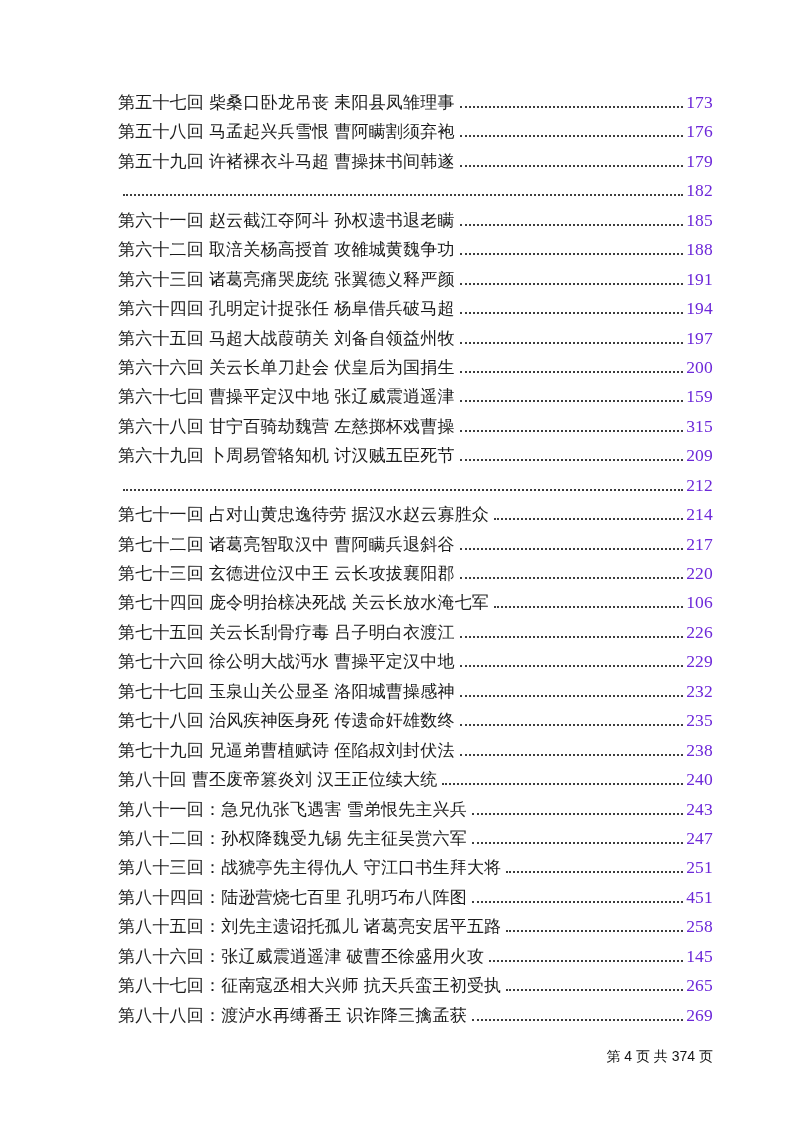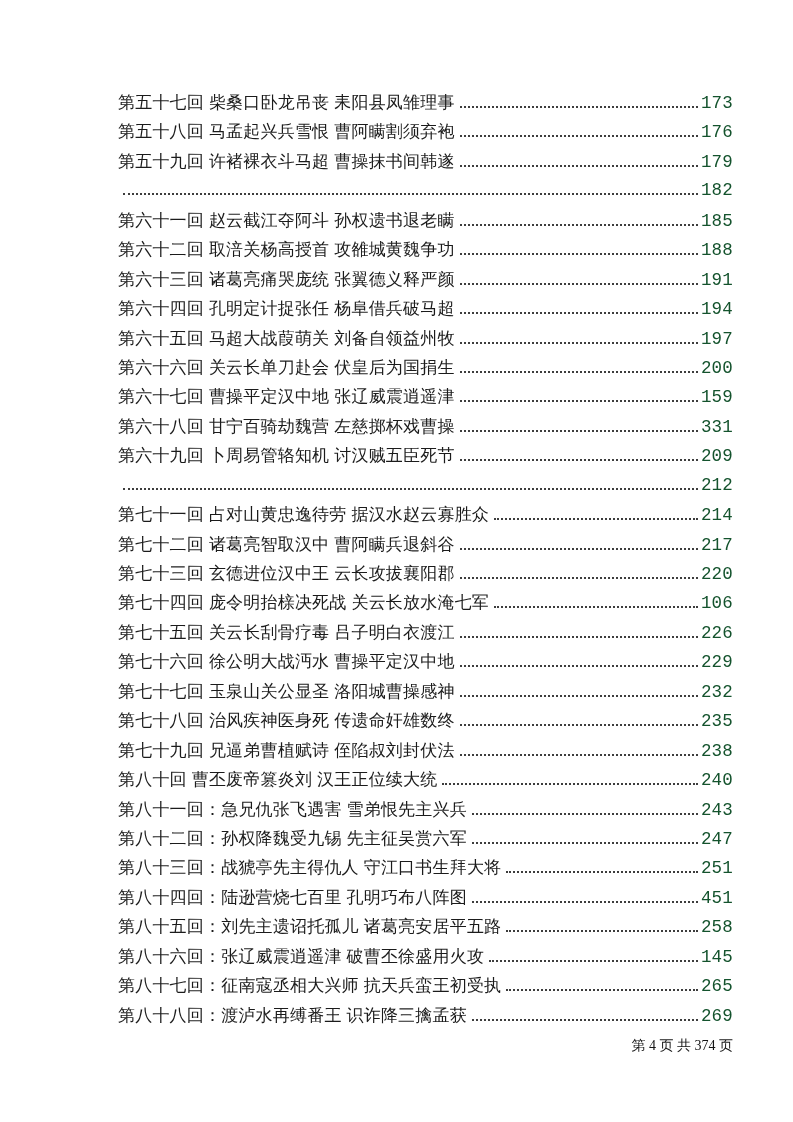--- a/index.html
+++ b/index.html
@@ -14,21 +14,21 @@
     overflow: hidden;
     font-family: "Liberation Sans", sans-serif;
   }
   .page {
     position: absolute;
     left: 0;
     top: 0;
     width: 793px;
     height: 1122px;
     box-sizing: border-box;
-    padding: 88px 60px 0 118px;
+    padding: 88px 80px 0 118px;
     background: #ffffff;
   }
   .toc-list {
     width: 100%;
   }
   .toc-row {
     display: flex;
     align-items: baseline;
     line-height: 29.45px;
     height: 29.45px;
@@ -43,28 +43,28 @@
   }
   .leader {
     flex: 1 1 auto;
     min-width: 16px;
     border-bottom: 2px dotted #3d3d3d;
     margin-left: 5px;
     margin-right: 3px;
   }
   .pagenum {
     flex: 0 0 auto;
-    font-family: Liberation Mono, monospace;
+    font-family: Liberation Serif, serif;
     font-size: 17.5px;
-    color: #14532d;
+    color: #6d28d9;
   }
   .footer {
-    margin-top: 7px;
+    margin-top: 18px;
     text-align: right;
-    font-family: Liberation Serif, serif;
+    font-family: Liberation Sans, sans-serif;
     font-size: 14px;
     color: #141414;
     white-space: pre;
   }
 </style>
 </head>
 <body>
 
 <div class="page">
   <div class="toc-list">
@@ -129,21 +129,21 @@
 
   <div class="toc-row">
     <span class="toc-text">第六十七回 曹操平定汉中地 张辽威震逍遥津</span>
     <span class="leader"></span>
     <span class="pagenum">159</span>
   </div>
 
   <div class="toc-row">
     <span class="toc-text">第六十八回 甘宁百骑劫魏营 左慈掷杯戏曹操</span>
     <span class="leader"></span>
-    <span class="pagenum">331</span>
+    <span class="pagenum">315</span>
   </div>
 
   <div class="toc-row">
     <span class="toc-text">第六十九回 卜周易管辂知机 讨汉贼五臣死节</span>
     <span class="leader"></span>
     <span class="pagenum">209</span>
   </div>
 
   <div class="toc-row">
     <span class="leader"></span>

